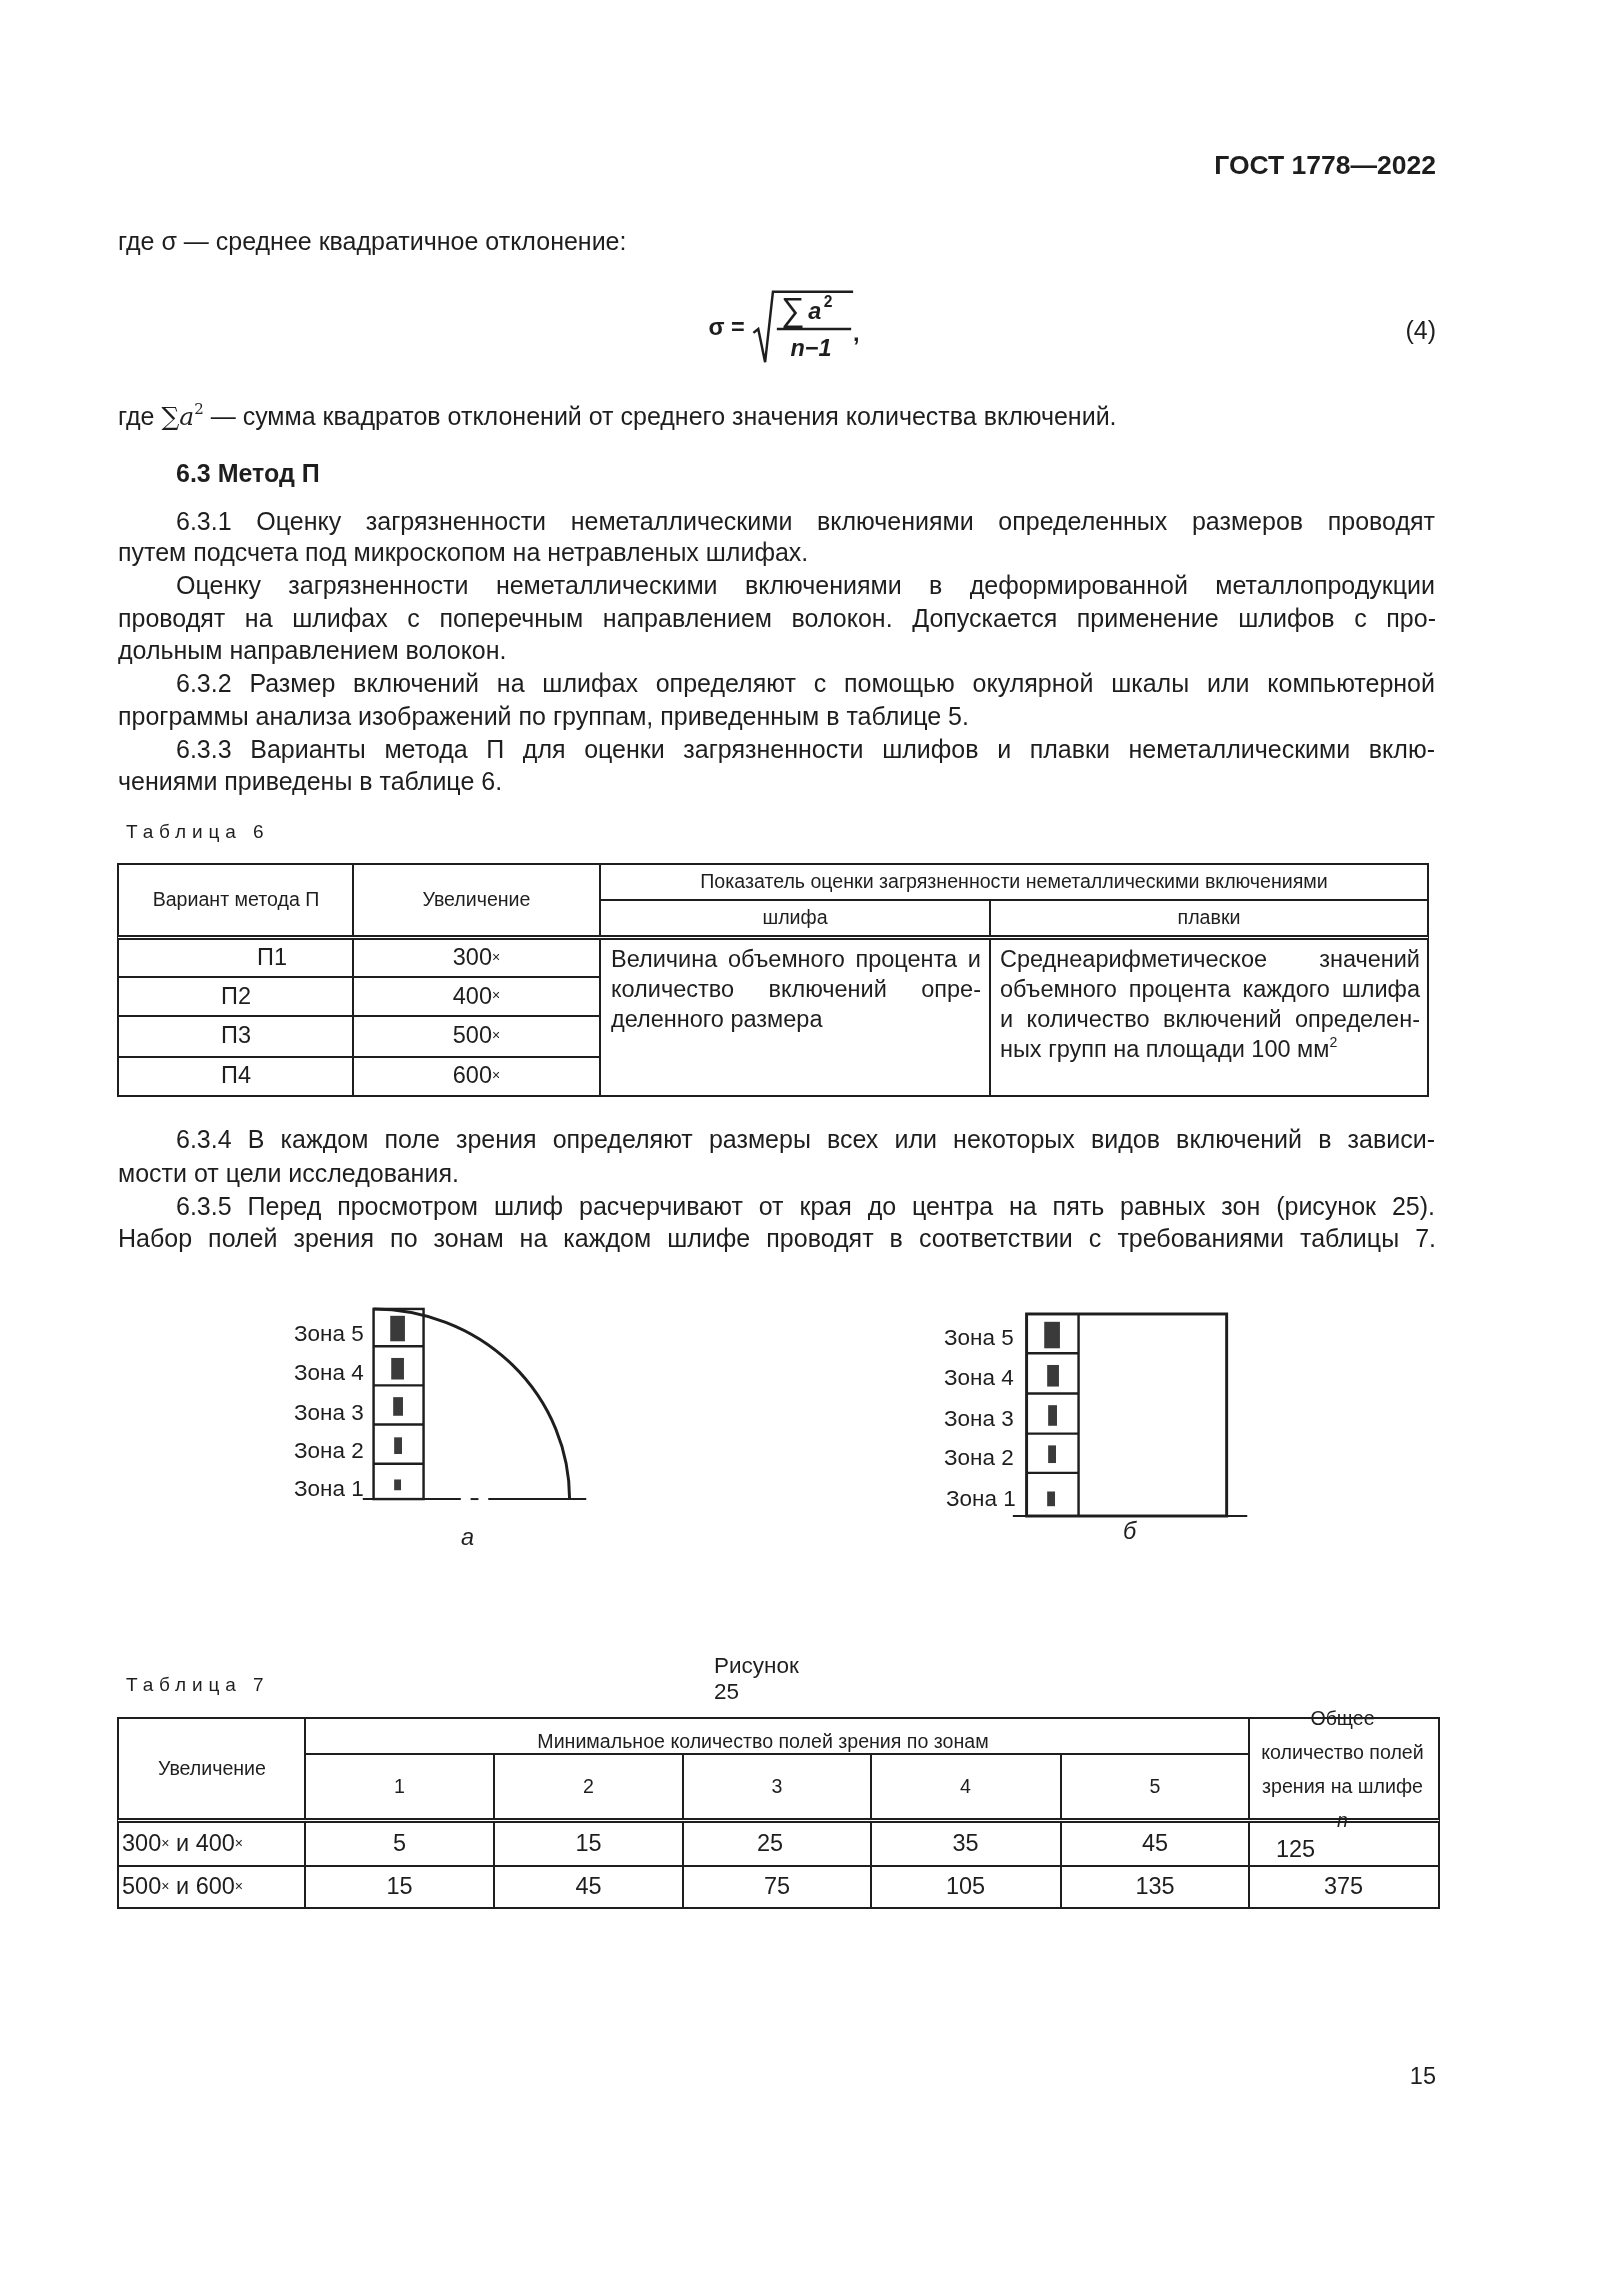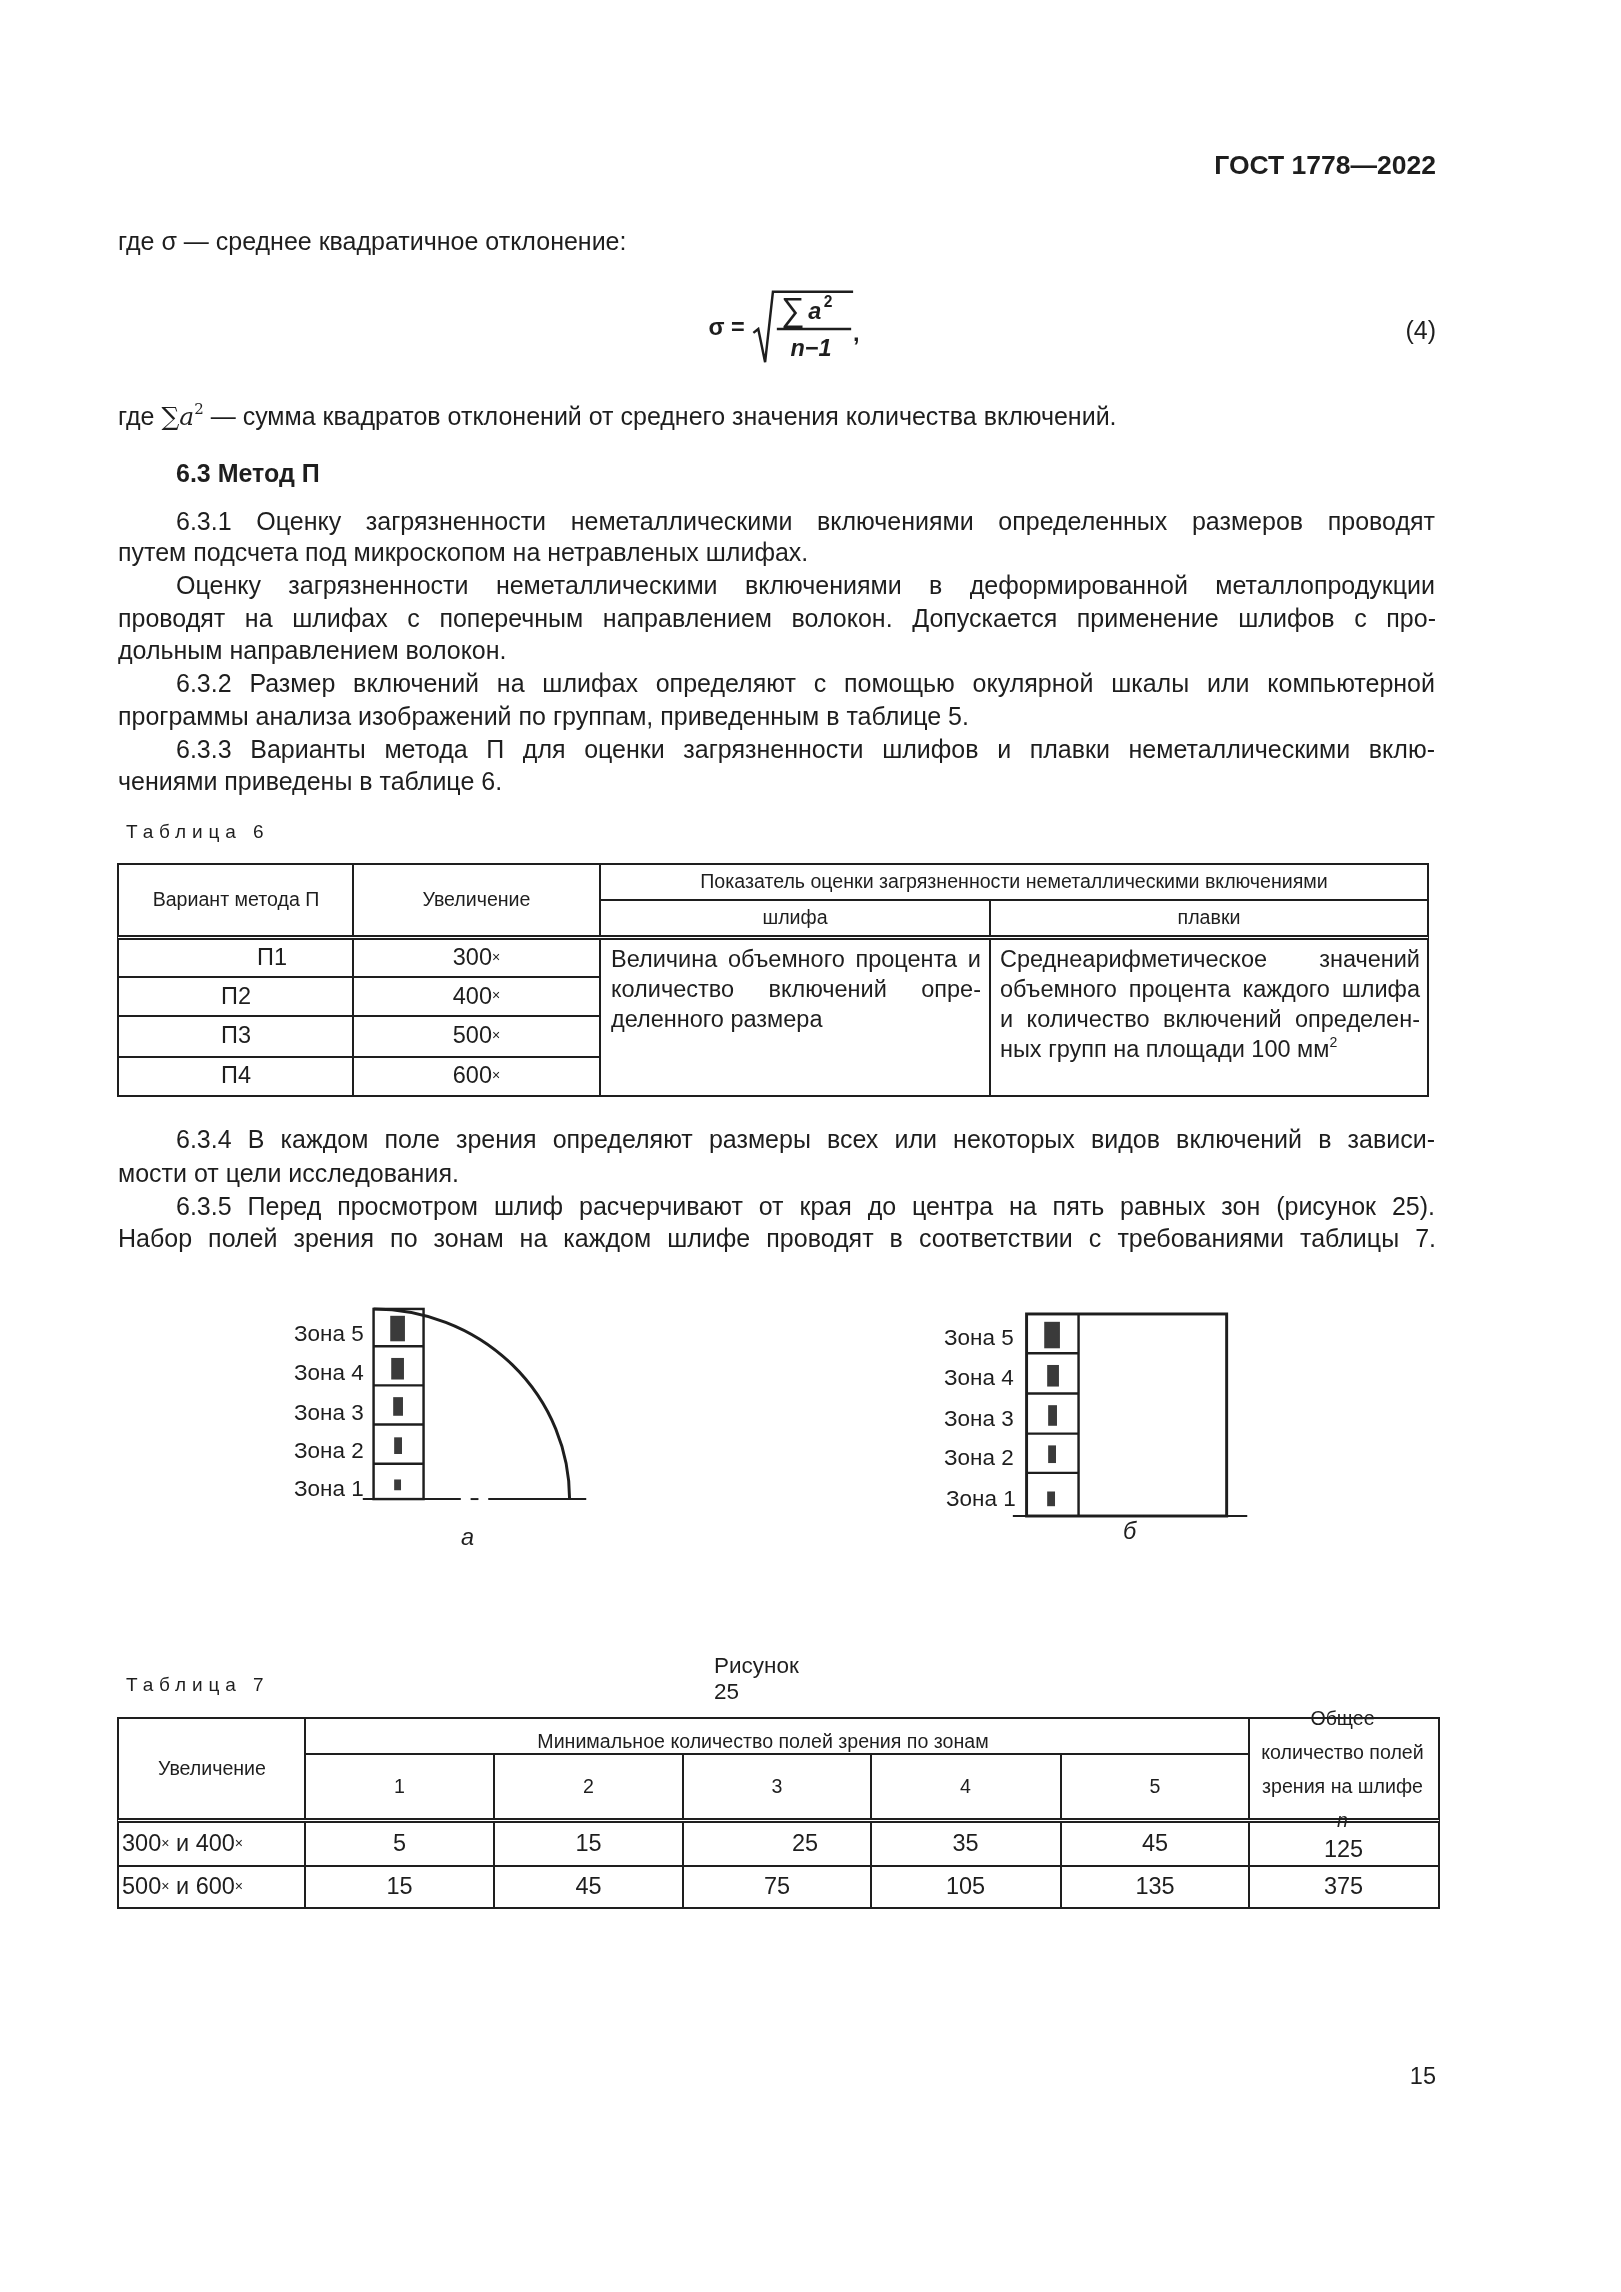--- a/index.html
+++ b/index.html
@@ -207,24 +207,24 @@
 <div>
   <div class="cell" style="left:122px; top:1823px; width:182px; height:42px; justify-content:flex-start;">
       <span>300</span>
       <sup>×</sup>
       <span style="white-space:pre;"> и </span>
       <span>400</span>
       <sup>×</sup>
     </div>
   <div class="cell" style="left:306px; top:1823px; width:187px; height:42px;">5</div>
   <div class="cell" style="left:495px; top:1823px; width:187px; height:42px;">15</div>
-  <div class="cell" style="left:684px; top:1823px; width:172px; height:42px;margin-left:35px;">25</div>
+  <div class="cell" style="left:684px; top:1823px; width:172px; height:42px;">25</div>
   <div class="cell" style="left:872px; top:1823px; width:187px; height:42px;">35</div>
   <div class="cell" style="left:1062px; top:1823px; width:186px; height:42px;">45</div>
-  <div class="cell" style="left:1250px; top:1823px; width:187px; height:54px;text-align:center;">125</div>
+  <div class="cell" style="left:1202px; top:1823px; width:187px; height:54px;text-align:center;">125</div>
 </div>
 <div>
   <div class="cell" style="left:122px; top:1867px; width:182px; height:40px; justify-content:flex-start;">
       <span>500</span>
       <sup>×</sup>
       <span style="white-space:pre;"> и </span>
       <span>600</span>
       <sup>×</sup>
     </div>
   <div class="cell" style="left:306px; top:1867px; width:187px; height:40px;">15</div>

